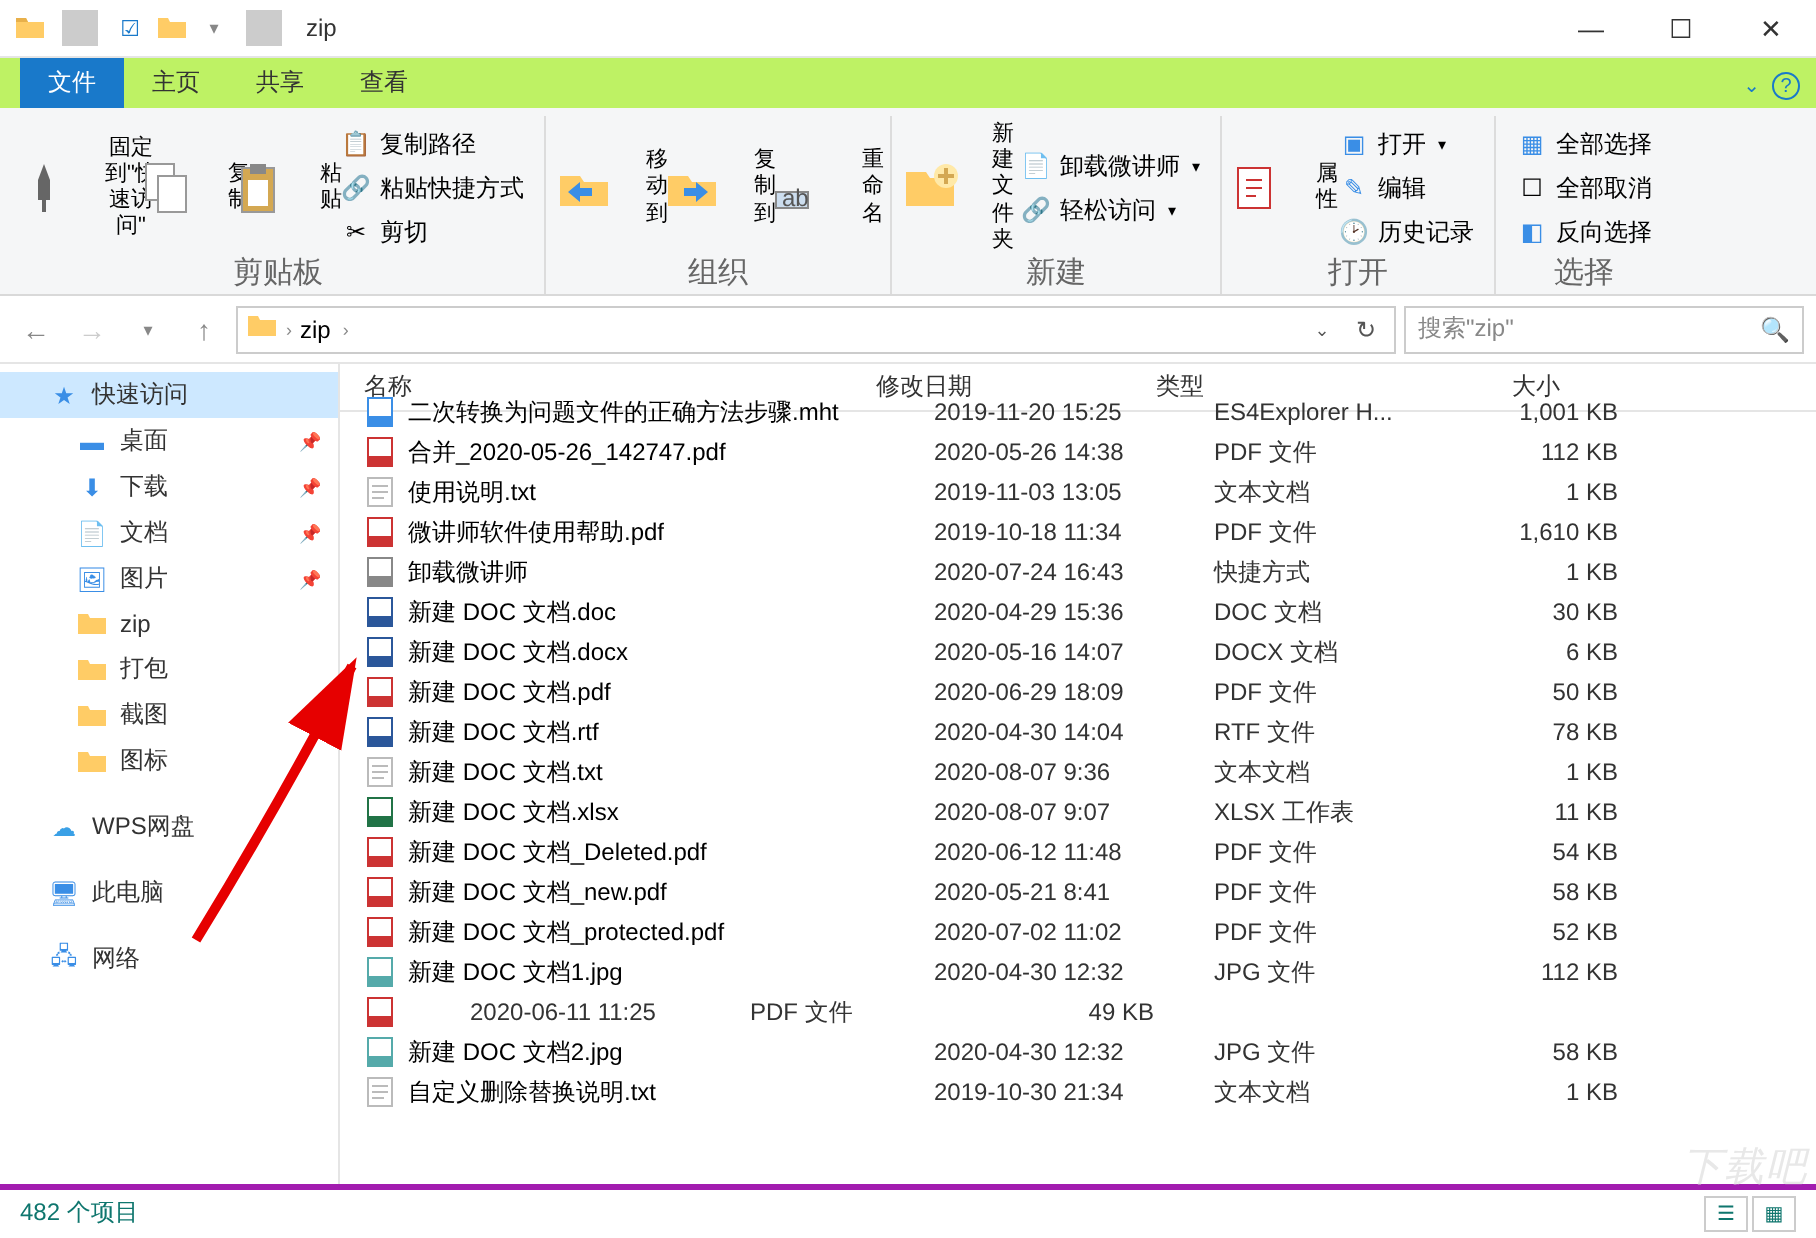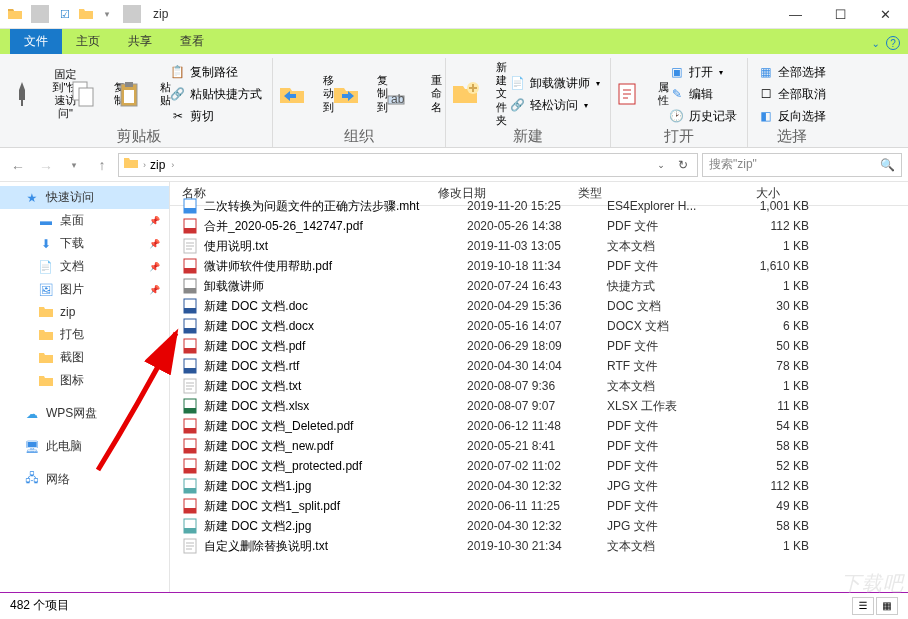--- a/index.html
+++ b/index.html
@@ -57,21 +57,21 @@
 .c-type { width: 130px; }
 .c-size { width: 110px; text-align: right; padding-right: 30px !important; }
 .file-list { flex: 1; overflow: hidden; }
 .file-row { display: flex; height: 20px; align-items: center; cursor: pointer; }
 .file-row .fi { width: 16px; height: 16px; margin: 0 6px 0 12px; display: flex; align-items: center; justify-content: center; font-size: 11px; }
 .file-row .fn { width: 232px; white-space: nowrap; overflow: hidden; text-overflow: ellipsis; }
 .file-row .fd { width: 140px; color: #333; padding-left: 8px; margin-left: 23px; }
 .file-row .ft { width: 130px; color: #333; padding-left: 8px; }
 .file-row .fs { width: 110px; text-align: right; padding-right: 30px; color: #333; }
 
-.statusbar { height: 26px; border-top: 1px solid #a21caf; display: flex; align-items: center; padding: 0 10px; color: #000000; }
+.statusbar { height: 26px; border-top: 3px solid #a21caf; display: flex; align-items: center; padding: 0 10px; color: #0f766e; }
 .statusbar .views { margin-left: auto; display: flex; gap: 2px; }
 .statusbar .views span { width: 22px; height: 18px; border: 1px solid #ccc; display: flex; align-items: center; justify-content: center; font-size: 10px; }
 
 .red-arrow { position: absolute; left: 88px; top: 315px; width: 100px; height: 160px; pointer-events: none; z-index: 10; }
 
 svg.ico16 { width: 16px; height: 16px; }
 svg.ico32 { width: 32px; height: 32px; }
 
 .watermark { position: absolute; right: 4px; bottom: 22px; font-size: 20px; color: #d9d9d9; letter-spacing: 1px; font-style: italic; opacity: .6; pointer-events: none; }
 </style>
@@ -566,21 +566,20 @@
           <span class="ft">JPG 文件</span>
           <span class="fs">112 KB</span>
         </div>
         <div class="file-row">
           <span class="fi">
             <svg class="ico16" viewBox="0 0 16 16">
               <rect x="2" y="1" width="12" height="14" fill="#fff" stroke="#c33"></rect>
               <rect x="2" y="10" width="12" height="5" fill="#c33"></rect>
             </svg>
           </span>
-          <span class="fn">新建 DOC 文档1_split.pdf</span>
           <span class="fd">2020-06-11 11:25</span>
           <span class="ft">PDF 文件</span>
           <span class="fs">49 KB</span>
         </div>
         <div class="file-row">
           <span class="fi">
             <svg class="ico16" viewBox="0 0 16 16">
               <rect x="2" y="1" width="12" height="14" fill="#fff" stroke="#5aa"></rect>
               <rect x="2" y="10" width="12" height="5" fill="#5aa"></rect>
             </svg>

